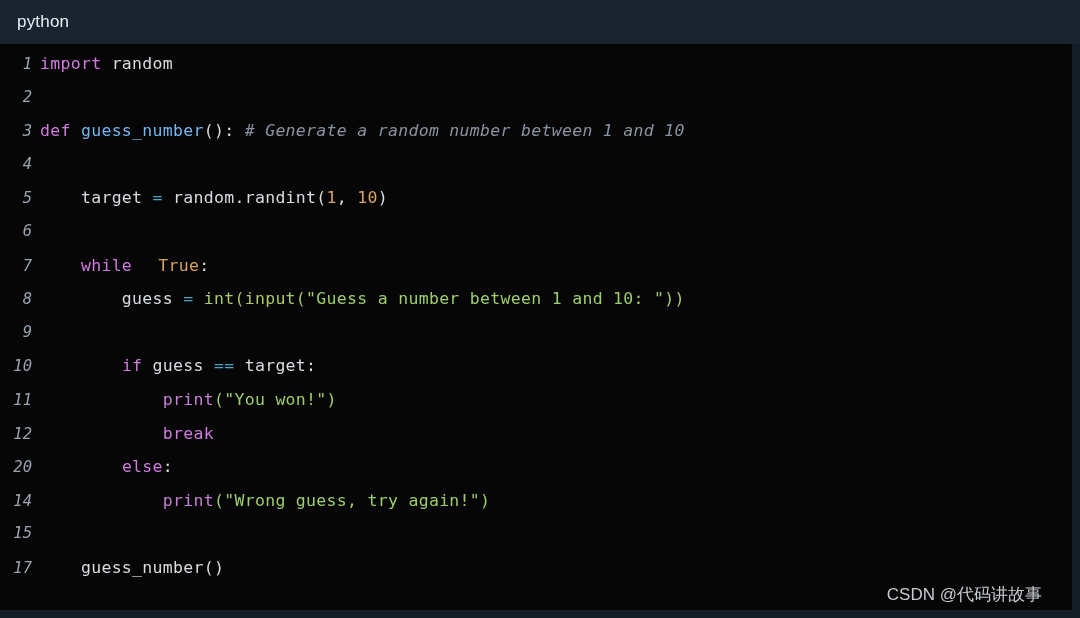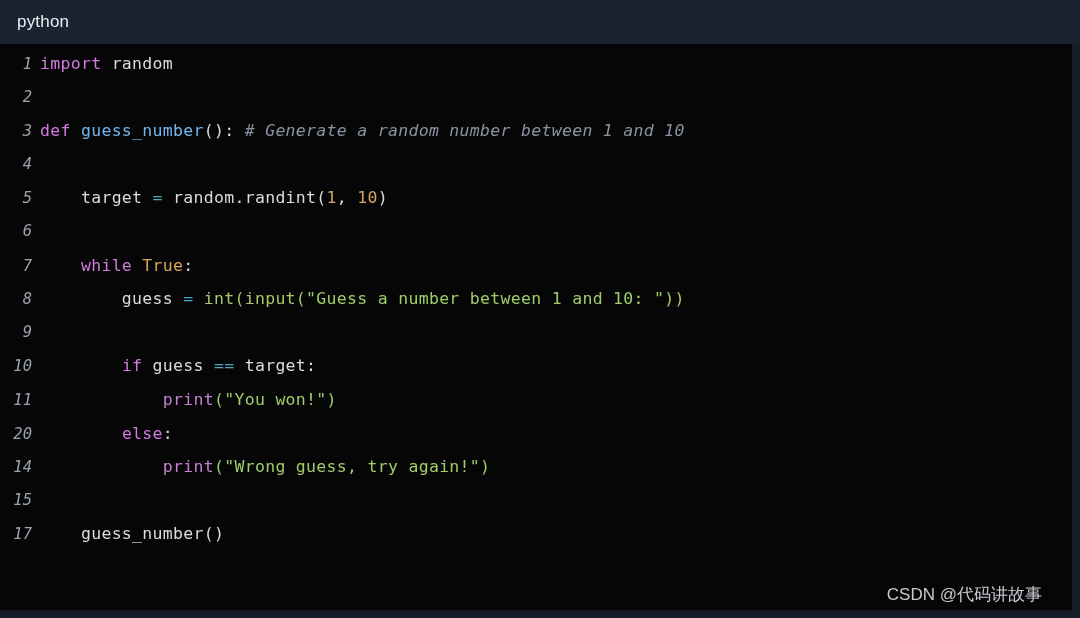--- a/index.html
+++ b/index.html
@@ -93,21 +93,21 @@
     white-space: pre;
     letter-spacing: 0.3px;
   }
 
   
   .tok-kw   { color: #d27ae0; text-align: right; }
   .tok-fn   { color: #72b6f0; }
   .tok-bi   { color: #a9c96a; }
   .tok-str  { color: #9ece6a; }
   .tok-num  { color: #d8a35f; }
-  .tok-cnst { color: #d8a35f; }
+  .tok-cnst { color: #d8a35f; margin-left: 16px; }
   .tok-op   { color: #4aa8c4; }
   .tok-call { color: #c77fd6; }
   .tok-plain{ color: #d9dde1; }
   .tok-com  { color: #8a93a1; font-style: italic; }
   .tok-punc { color: #d9dde1; }
 
   
   #watermark {
     position: absolute;
     right: 38px;
@@ -135,20 +135,21 @@
         <div class="code-row"><span class="gutter">2</span><span class="code-text"></span></div>
         <div class="code-row"><span class="gutter">3</span><span class="code-text"><span class="tok-kw">def</span><span class="tok-plain"> </span><span class="tok-fn">guess_number</span><span class="tok-punc">(): </span><span class="tok-com"># Generate a random number between 1 and 10</span></span></div>
         <div class="code-row"><span class="gutter">4</span><span class="code-text"></span></div>
         <div class="code-row"><span class="gutter">5</span><span class="code-text"><span class="tok-plain">    target </span><span class="tok-op">=</span><span class="tok-plain"> random.randint(</span><span class="tok-num">1</span><span class="tok-punc">, </span><span class="tok-num">10</span><span class="tok-punc">)</span></span></div>
         <div class="code-row"><span class="gutter">6</span><span class="code-text"></span></div>
         <div class="code-row"><span class="gutter">7</span><span class="code-text"><span class="tok-plain">    </span><span class="tok-kw">while</span><span class="tok-plain"> </span><span class="tok-cnst">True</span><span class="tok-punc">:</span></span></div>
         <div class="code-row"><span class="gutter">8</span><span class="code-text"><span class="tok-plain">        guess </span><span class="tok-op">=</span><span class="tok-plain"> </span><span class="tok-bi">int</span><span class="tok-bi">(</span><span class="tok-bi">input</span><span class="tok-bi">(</span><span class="tok-str">"Guess a number between 1 and 10: "</span><span class="tok-bi">))</span></span></div>
         <div class="code-row"><span class="gutter">9</span><span class="code-text"></span></div>
         <div class="code-row"><span class="gutter">10</span><span class="code-text"><span class="tok-plain">        </span><span class="tok-kw">if</span><span class="tok-plain"> guess </span><span class="tok-op">==</span><span class="tok-plain"> target:</span></span></div>
         <div class="code-row"><span class="gutter">11</span><span class="code-text"><span class="tok-plain">            </span><span class="tok-call">print</span><span class="tok-str">(</span><span class="tok-str">"You won!"</span><span class="tok-str">)</span></span></div>
+        <div class="code-row"><span class="gutter">12</span><span class="code-text"><span class="tok-plain">            </span><span class="tok-kw">break</span></span></div>
         <div class="code-row"><span class="gutter">20</span><span class="code-text"><span class="tok-plain">        </span><span class="tok-kw">else</span><span class="tok-punc">:</span></span></div>
         <div class="code-row"><span class="gutter">14</span><span class="code-text"><span class="tok-plain">            </span><span class="tok-call">print</span><span class="tok-str">(</span><span class="tok-str">"Wrong guess, try again!"</span><span class="tok-str">)</span></span></div>
         <div class="code-row"><span class="gutter">15</span><span class="code-text"></span></div>
         <div class="code-row"><span class="gutter">17</span><span class="code-text"><span class="tok-plain">    guess_number()</span></span></div>
       </div>
   </div>
 
   <div id="watermark">CSDN @代码讲故事</div>
 
 </div>

